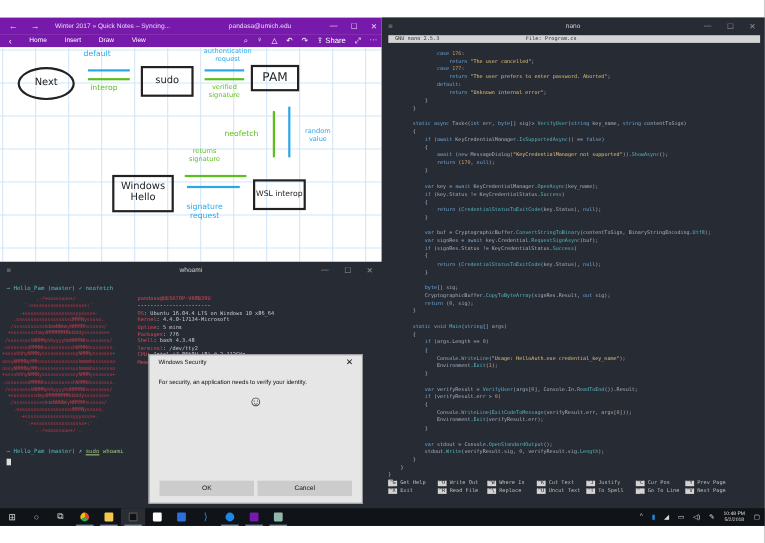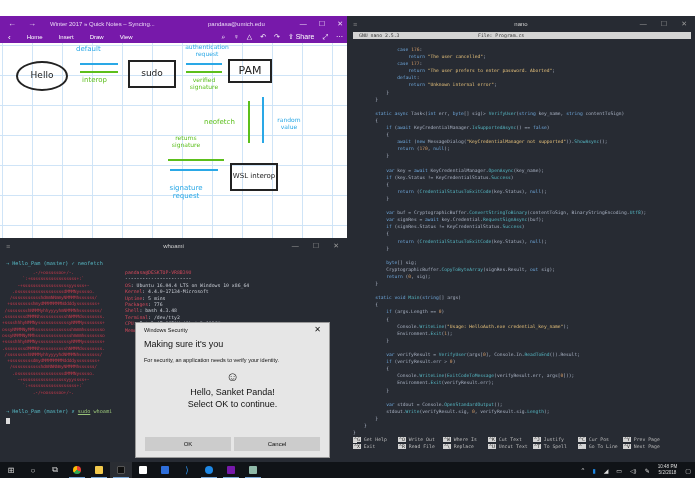--- a/index.html
+++ b/index.html
@@ -95,27 +95,30 @@
         <span>△</span>
         <span>↶</span>
         <span>↷</span>
         <span><span>⇪</span> <span>Share</span></span>
         <span>⤢</span>
         <span>···</span>
       </span>
     </div>
     <div class="on-canvas">
       <div class="box" style="left:16px;top:18px;width:52px;height:30px;border-radius:50%">
-          <span>Hello</span>
+          <span>Next</span>
         </div>
       <div class="box" style="left:128px;top:17px;width:48px;height:28px">
           <span>sudo</span>
         </div>
       <div class="box" style="left:228px;top:16px;width:44px;height:24px;font-size:11px">
           <span>PAM</span>
+        </div>
+      <div class="box" style="left:102px;top:116px;width:56px;height:34px">
+          <span>Windows Hello</span>
         </div>
       <div class="box" style="left:230px;top:120px;width:48px;height:28px;font-size:7px">
           <span>WSL interop</span>
         </div>
 
       <div class="lbl blue" style="left:76px;top:3px;font-size:7px">default</div>
       <div class="arr b" style="left:80px;top:20px;width:38px"></div>
       <div class="arr g" style="left:80px;top:28px;width:38px"></div>
       <div class="lbl green" style="left:82px;top:34px;font-size:7px">interop</div>
 
@@ -271,27 +274,22 @@
         <span class="it"><span class="sc">^V</span><span>Next Page</span></span>
       </div>
     </div>
   </div>
 
   <div id="dialog">
     <div class="hdr">
       <span>Windows Security</span>
       <span class="x">✕</span>
     </div>
-    <div class="ttl">Making sure it's you</div>
     <div class="sub">For security, an application needs to verify your identity.</div>
     <div class="face">☺</div>
-    <div class="hello">
-      <div>Hello, Sanket Panda!</div>
-      <div>Select OK to continue.</div>
-    </div>
     <div class="btns">
       <div class="btn">OK</div>
       <div class="btn">Cancel</div>
     </div>
   </div>
 
   <div id="taskbar">
     <div class="tb-icon">
         <span style="font-size:8px">⊞</span>
       </div>

